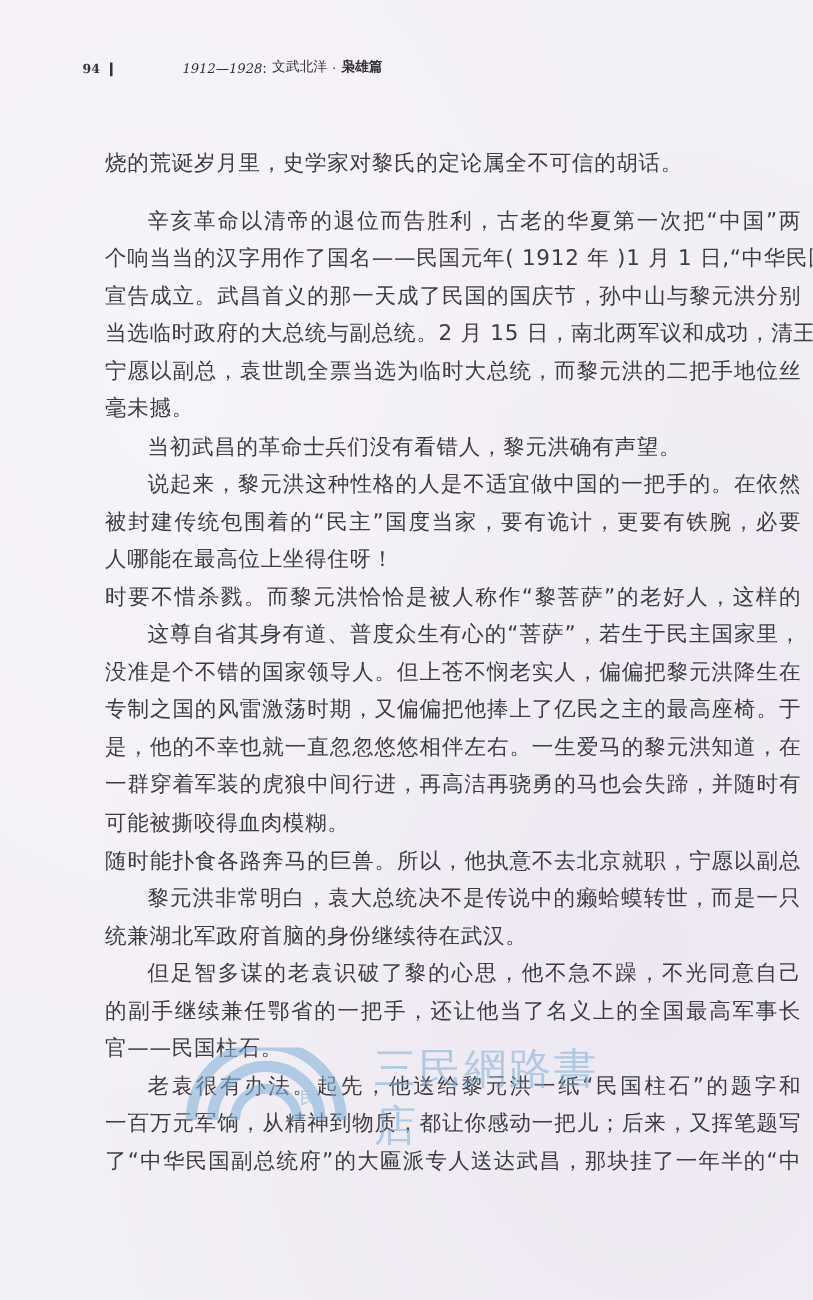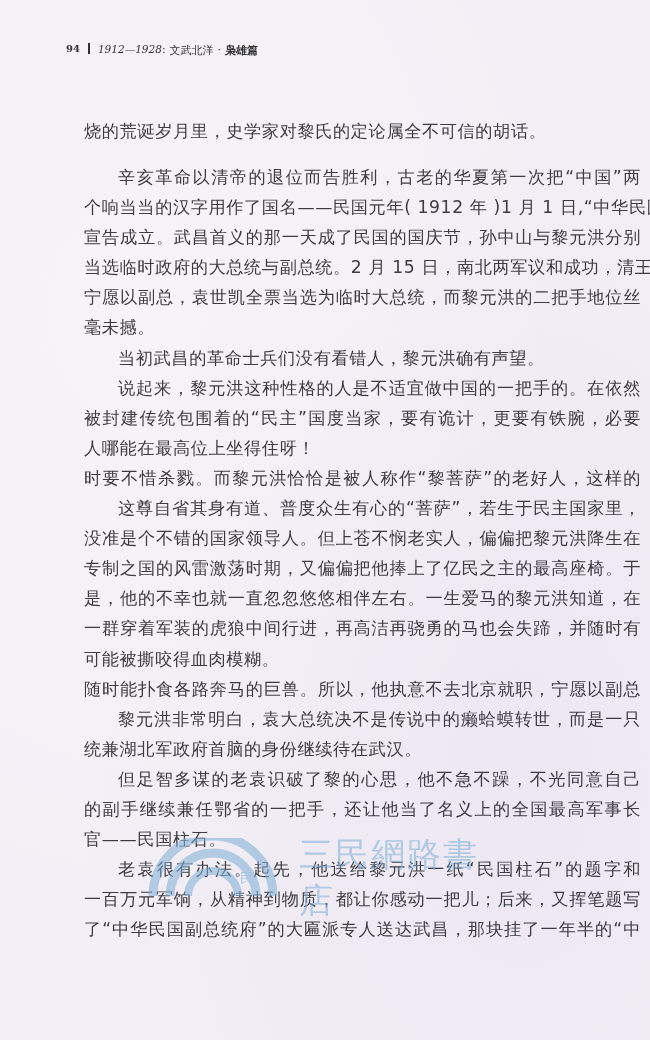--- a/index.html
+++ b/index.html
@@ -8,26 +8,26 @@
     background: #f3eff6;
     background-image:
       radial-gradient(ellipse at 20% 30%, rgba(255,255,255,0.35), transparent 60%),
       radial-gradient(ellipse at 80% 75%, rgba(230,224,236,0.5), transparent 60%);
     font-family: "DejaVu Sans", sans-serif;
     color: #3a3a3f;
   }
   .page { position: absolute; left: 0; top: 0; width: 650px; height: 1040px; }
   .header {
     position: absolute; left: 66px; top: 43px; height: 18px;
-    display: flex; align-items: flex-start;
+    display: flex; align-items: flex-end;
     font-size: 11px; color: #333;
   }
   .header .pnum { font-family: "DejaVu Serif", serif; font-weight: bold; font-size: 10px; }
   .header .bar { display: inline-block; width: 2px; height: 11px; background: #333; margin: 0 8px; }
-  .header .years { font-family: "DejaVu Serif", serif; font-style: italic; font-size: 10.5px; }
+  .header .years { font-family: "DejaVu Serif", serif; font-style: italic; font-size: 10.5px; margin-left: 48px; }
   .header .sep { margin-right: 4px; }
   .header .series { font-family: "DejaVu Serif", serif; font-size: 11px; }
   .header .dot { margin: 0 4px; }
   .header .vol { font-weight: bold; font-size: 11px; }
 
   .body-text {
     position: absolute; left: 84px; width: 557px;
     font-size: 17.2px; line-height: 30.1px;
     color: #3c3c42; letter-spacing: 0.6px;
     text-align: justify;

